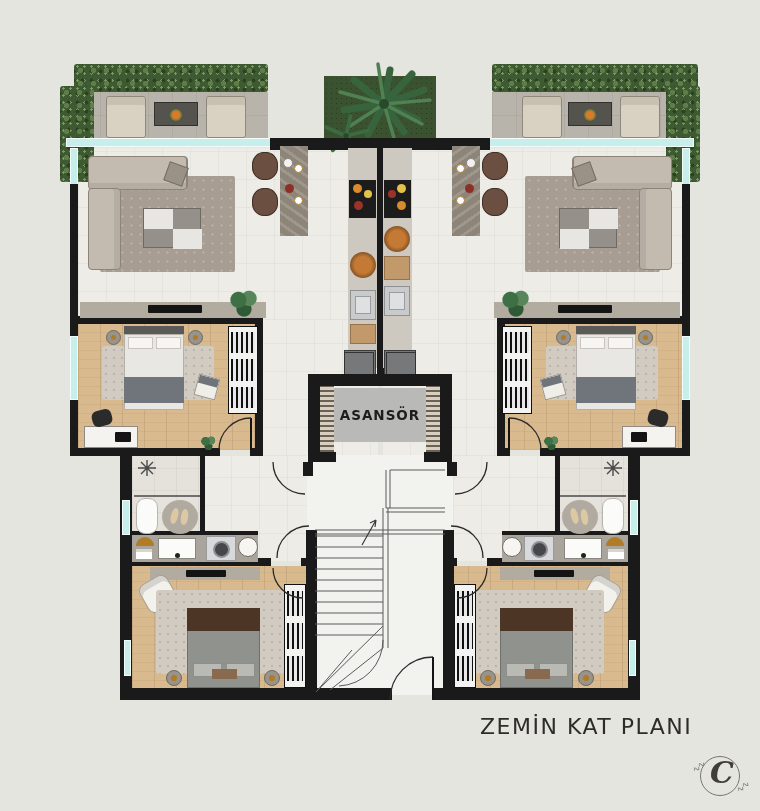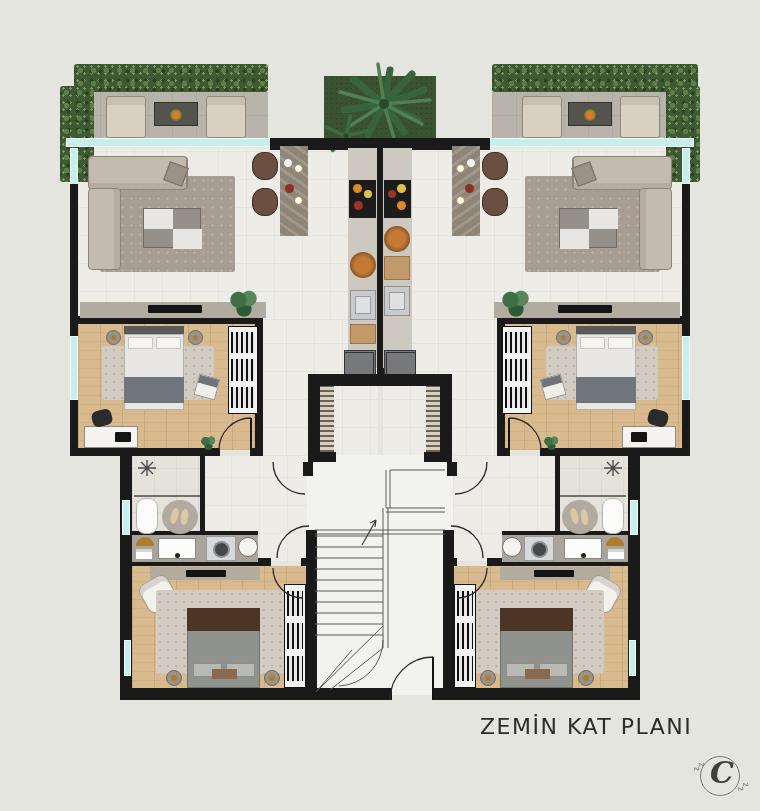--- a/index.html
+++ b/index.html
@@ -338,20 +338,23 @@
 
   <div class="a" style="left:344px;top:352px;width:30px;height:26px;background:var(--panel);border:1px solid #333"></div>
   <div class="a" style="left:386px;top:352px;width:30px;height:26px;background:var(--panel);border:1px solid #333"></div>
   <div class="a w" style="left:308px;top:374px;width:144px;height:12px"></div>
   <div class="a w" style="left:308px;top:374px;width:12px;height:88px"></div>
   <div class="a w" style="left:440px;top:374px;width:12px;height:88px"></div>
   <div class="a w" style="left:308px;top:452px;width:28px;height:10px"></div>
   <div class="a w" style="left:424px;top:452px;width:28px;height:10px"></div>
   <div class="a hatchp" style="left:320px;top:386px;width:14px;height:66px"></div>
   <div class="a hatchp" style="left:426px;top:386px;width:14px;height:66px"></div>
+  <div class="a lbl-elev" style="left:334px;top:388px;width:92px;height:54px;background:var(--elev)">
+    <span>ASANSÖR</span>
+  </div>
 
   <div class="a" style="left:150px;top:567px;width:110px;height:13px;background:var(--console)"></div>
   <div class="a tv" style="left:186px;top:570px;width:40px;height:7px"></div>
   <div class="a" style="left:142px;top:578px;width:32px;height:32px;background:#f3f1ec;border:1.5px solid #a49e93;border-radius:8px;transform:rotate(-30deg);box-shadow:inset 0 6px 0 rgba(0,0,0,.12)"></div>
   <div class="a rugbd" style="left:156px;top:590px;width:128px;height:84px"></div>
   <div class="a" style="left:187px;top:608px;width:73px;height:80px;background:var(--bed-gray2);border:1px solid #6e706b">
     <div class="a" style="left:-1px;top:-1px;width:73px;height:23px;background:var(--bed-brown)"></div>
     <div class="a" style="left:5px;top:54px;width:29px;height:14px;background:#b9bab4;border:1px solid #8e8f8a"></div>
     <div class="a" style="left:38px;top:54px;width:29px;height:14px;background:#b9bab4;border:1px solid #8e8f8a"></div>
     <div class="a" style="left:24px;top:60px;width:25px;height:10px;background:#8a6a4f"></div>

